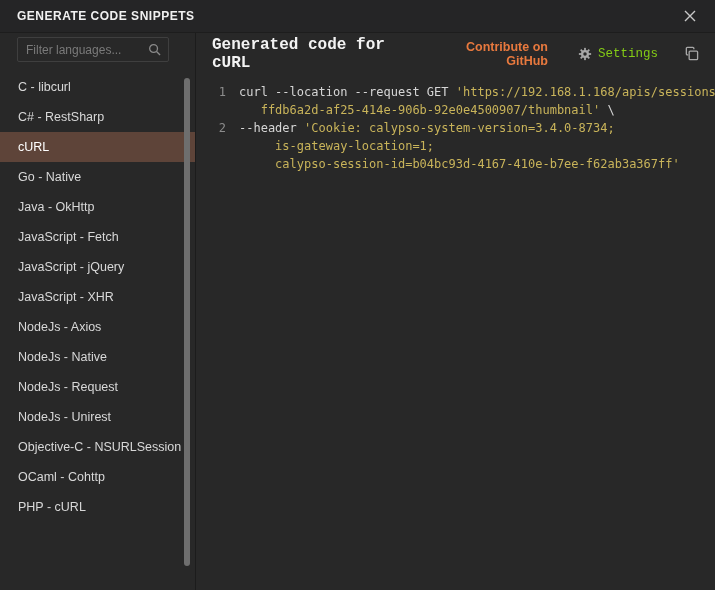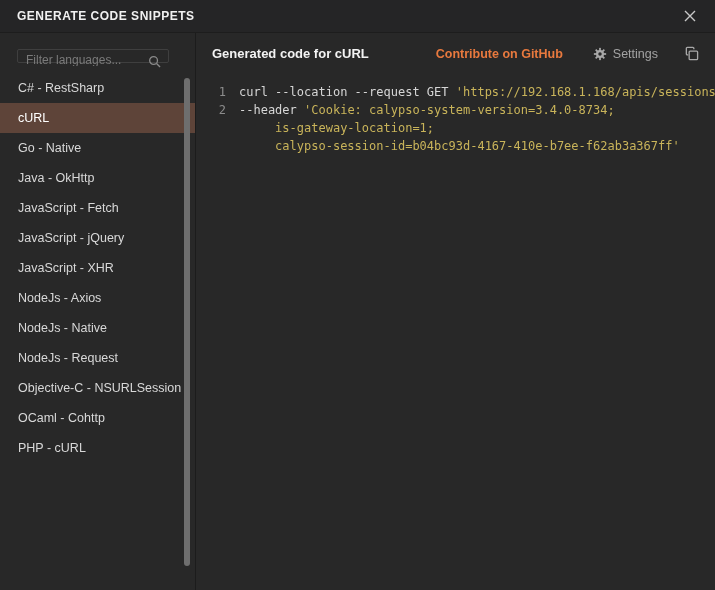--- a/index.html
+++ b/index.html
@@ -25,21 +25,21 @@
   .dialog-body { flex: 1; display: flex; min-height: 0; }
 
   
   .sidebar {
     width: 196px; flex: none; position: relative;
     background: #282828; border-right: 1px solid #1c1c1c;
     display: flex; flex-direction: column;
   }
   .filter-wrap {
     position: relative; flex: none;
-    margin: 16px 26px 10px 17px; height: 14px;
+    margin: 4px 26px 10px 17px; height: 25px;
     border: 1px solid #3f3f3f; border-radius: 2px;
   }
   .filter-input {
     width: 100%; height: 100%;
     background: transparent; border: none; outline: none;
     color: #cfcfcf; font-size: 12px; padding: 0 26px 0 8px;
     font-family: "Liberation Sans", sans-serif;
   }
   .filter-input::placeholder { color: #7a7a7a; }
   .search-icon { position: absolute; right: 7px; top: 5px; display: flex; }
@@ -50,27 +50,27 @@
     color: #d8d8d8; font-size: 12.5px; cursor: pointer; white-space: nowrap;
   }
   .lang-item.selected { background: var(--selected-bg, #5e4439); color: #ffffff; }
 
   .scrollbar { position: absolute; right: 5px; top: 45px; bottom: 4px; width: 6px; }
   .scroll-thumb { width: 6px; height: 96%; background: #6e6e6e; border-radius: 3px; }
 
   
   .main { flex: 1; display: flex; flex-direction: column; min-width: 0; }
   .main-header { height: 41px; flex: none; display: flex; align-items: center; padding: 0 16px; }
-  .main-title { color: #f3f3f3; font-size: 13px; font-weight: bold; }
+  .main-title { color: #f3f3f3; font-size: 16px; font-weight: bold; font-family: Liberation Mono, monospace; }
   .contribute {
     margin-left: auto;
     color: var(--accent-orange, #e8793e);
     font-size: 12.5px; font-weight: bold; text-decoration: none; cursor: pointer; text-align: right;
   }
-  .settings { display: flex; align-items: flex-end; gap: 6px; margin-left: 30px; color: #a3a3a3; font-size: 12.5px; cursor: pointer; }
+  .settings { display: flex; align-items: flex-end; gap: 6px; margin-left: 30px; color: #84cc16; font-size: 12.5px; cursor: pointer; font-family: Liberation Mono, monospace; }
   .copy-btn { margin-left: 26px; display: flex; cursor: pointer; }
 
   
   .code-area {
     flex: 1; padding-top: 9px;
     font-family: "DejaVu Sans Mono", monospace;
     font-size: 12px; line-height: 18px;
   }
   .code-row { display: flex; }
   .gutter { width: 30px; flex: none; text-align: right; color: #8c8c8c; user-select: none; }
@@ -98,30 +98,32 @@
       <div class="filter-wrap">
         <input class="filter-input" type="text" placeholder="Filter languages..." style="">
         <span class="search-icon">
           <svg width="13" height="13" viewBox="0 0 14 14" fill="none" stroke="#8a8a8a" stroke-width="1.4">
             <circle cx="6" cy="6" r="4.2"></circle>
             <path d="M9.2 9.2 L13 13"></path>
           </svg>
         </span>
       </div>
       <div class="lang-list">
+          <div class="lang-item">C - libcurl</div>
           <div class="lang-item">C# - RestSharp</div>
           <div class="lang-item selected">cURL</div>
           <div class="lang-item">Go - Native</div>
           <div class="lang-item">Java - OkHttp</div>
           <div class="lang-item">JavaScript - Fetch</div>
           <div class="lang-item">JavaScript - jQuery</div>
           <div class="lang-item">JavaScript - XHR</div>
           <div class="lang-item">NodeJs - Axios</div>
           <div class="lang-item">NodeJs - Native</div>
           <div class="lang-item">NodeJs - Request</div>
+          <div class="lang-item">NodeJs - Unirest</div>
           <div class="lang-item">Objective-C - NSURLSession</div>
           <div class="lang-item">OCaml - Cohttp</div>
           <div class="lang-item">PHP - cURL</div>
         </div>
       <div class="scrollbar">
         <div class="scroll-thumb"></div>
       </div>
     </div>
 
     <div class="main">
@@ -149,20 +151,24 @@
             <path d="M10.5 3.5 v-1 a1 1 0 0 0 -1 -1 h-6 a1 1 0 0 0 -1 1 v6 a1 1 0 0 0 1 1 h1"></path>
           </svg>
         </span>
       </div>
       <div class="code-area">
           <div class="code-row">
             <span class="gutter">1</span>
             <span class="code-text"><span class="tok-plain">curl --location --request GET </span><span class="tok-string">'https://192.168.1.168/apis/sessions/</span></span>
           </div>
           <div class="code-row">
+            <span class="gutter"></span>
+            <span class="code-text"><span class="tok-string">   ffdb6a2d-af25-414e-906b-92e0e4500907/thumbnail'</span><span class="tok-plain"> \</span></span>
+          </div>
+          <div class="code-row">
             <span class="gutter">2</span>
             <span class="code-text"><span class="tok-plain">--header </span><span class="tok-string">'Cookie: calypso-system-version=3.4.0-8734;</span></span>
           </div>
           <div class="code-row">
             <span class="gutter"></span>
             <span class="code-text"><span class="tok-string">     is-gateway-location=1;</span></span>
           </div>
           <div class="code-row">
             <span class="gutter"></span>
             <span class="code-text"><span class="tok-string">     calypso-session-id=b04bc93d-4167-410e-b7ee-f62ab3a367ff'</span></span>

